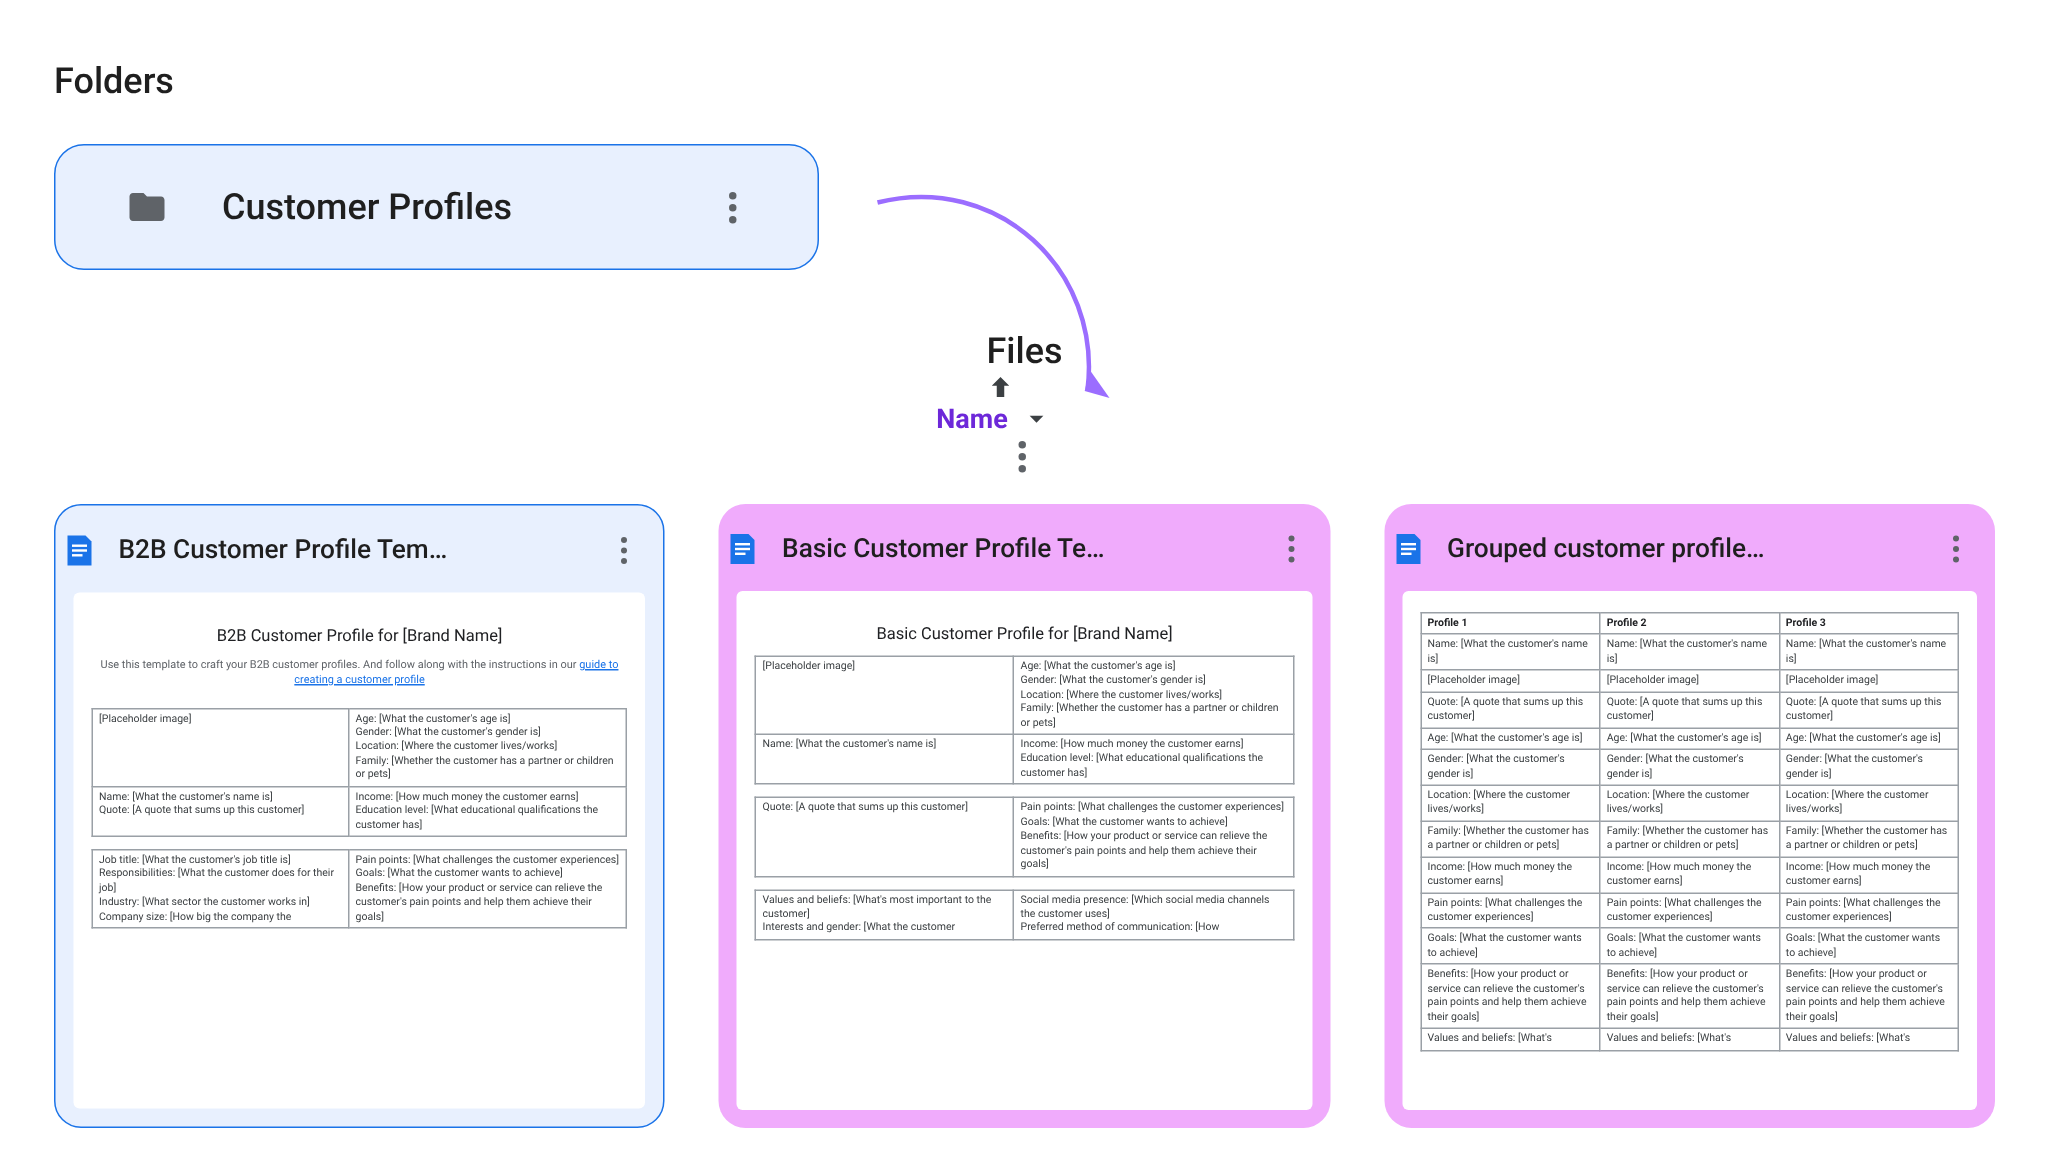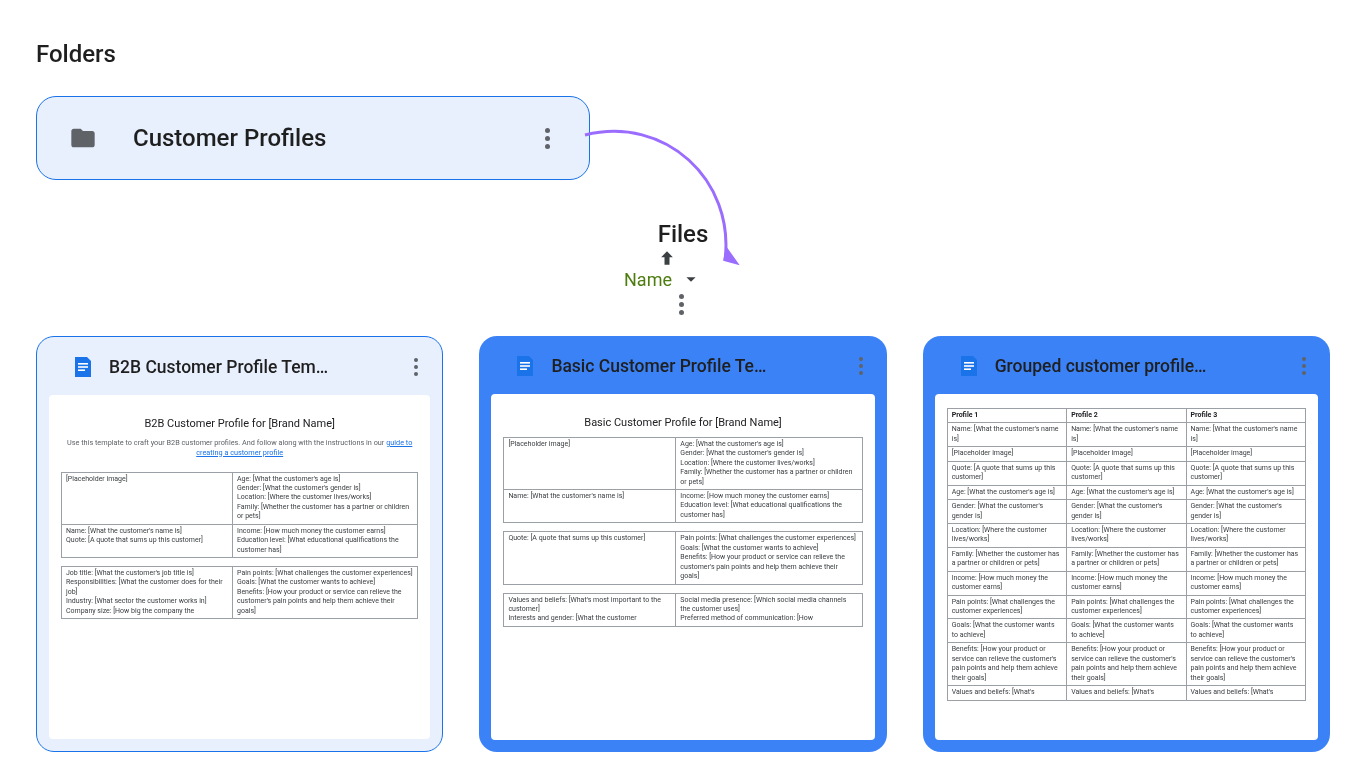--- a/index.html
+++ b/index.html
@@ -3,45 +3,45 @@
 <meta charset="utf-8">
 <style>
   * { box-sizing: border-box; margin: 0; padding: 0; }
   body { font-family: "Google Sans", Roboto, Arial, sans-serif; background:#fff; color:#202124; padding:20px 36px; }
 
   .section-title { font-size: 24px; font-weight: 500; color:#1f1f1f; margin: 20px 0 28px 0; }
 
   .folder-row { display:flex; align-items:center; }
   .folder-chip {
     display:flex; align-items:center;
-    width: 554px; height: 84px;
+    width: 510px; height: 84px;
     background:#e8f0fe; border:1px solid #1a73e8; border-radius: 20px;
-    padding: 0 28px;
+    padding: 0 43px;
   }
   .folder-icon { width:36px; height:28px; margin-right: 32px; }
   .folder-name { font-size: 24px; font-weight: 500; color:#1f1f1f; flex:1; }
   .dots-btn { display:flex; flex-direction:column; gap:3px; align-items:center; justify-content:center; width:28px; height:28px; cursor:pointer; }
   .dots-btn span { width:5px; height:5px; background:#5f6368; border-radius:50%; }
 
   .files-header { display:flex; align-items:center; margin: 40px 0 18px 0; flex-direction: column; }
   .files-header .section-title { margin:0; flex:1; }
   .sort-up { width:20px; height:20px; margin-right: 32px; display:flex; align-items:center; justify-content:center; cursor:pointer; }
-  .sort-label { font-size:18px; color:#4d7c0f; margin-right:8px; }
+  .sort-label { font-size:18px; color:#6d28d9; margin-right:8px;font-weight:bold; }
   .sort-drop { display:flex; align-items:center; cursor:pointer; margin-right: 40px; }
   .header-more { margin-right: 4px; }
 
   .files-grid { display:flex; gap: 36px; }
   .file-card {
     width: 420px; height: 416px;
-    background:#3b82f6; border-radius: 18px;
+    background:#f0abfc; border-radius: 18px;
     display:flex; flex-direction:column;
     overflow:hidden;
   }
   .file-card.selected { border:1.5px solid #1a73e8; background:#e8f0fe; }
-  .card-head { display:flex; align-items:center; padding: 16px 12px 14px 34px; gap:14px; }
+  .card-head { display:flex; align-items:center; padding: 16px 12px 14px 4px; gap:14px; }
   .doc-icon { width:24px; height:28px; flex-shrink:0; }
   .card-title { font-size:17.5px; font-weight:500; color:#1f1f1f; flex:1; white-space:nowrap; overflow:hidden; text-overflow:ellipsis; }
   .card-more span { width:4px; height:4px; }
   .card-preview { flex:1; margin: 0 12px 12px 12px; background:#fff; border-radius:4px; padding: 14px 12px; overflow:hidden; font-size:8px; color:#3c4043; line-height:1.35; }
 
   .pv-title { text-align:center; font-size:11px; font-weight:400; color:#202124; margin: 8px 0 6px 0; }
   .pv-sub { text-align:center; font-size:7.3px; color:#5f6368; margin-bottom:14px; }
   .pv-sub a, .pv-link { color:#1a73e8; text-decoration:underline; }
   .pv-table { width:100%; border-collapse:collapse; font-size:7px; margin-bottom:8px; }
   .pv-table td { border:1px solid #9aa0a6; padding:2px 4px; vertical-align:top; color:#3c4043; }

